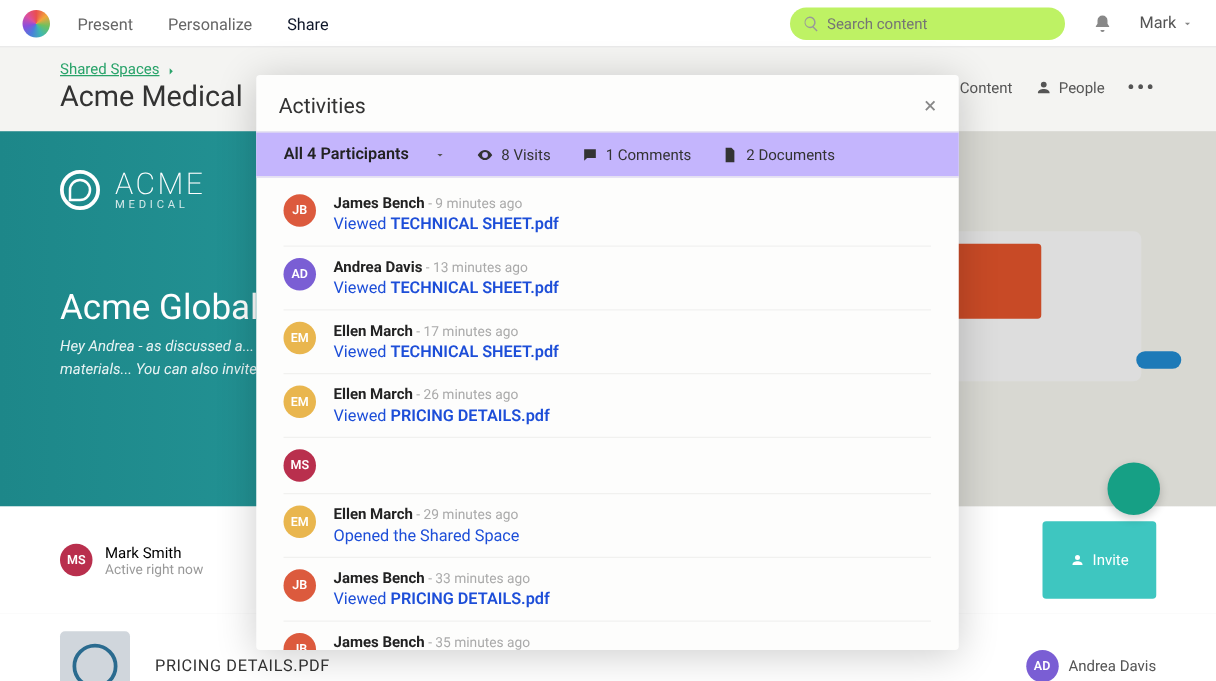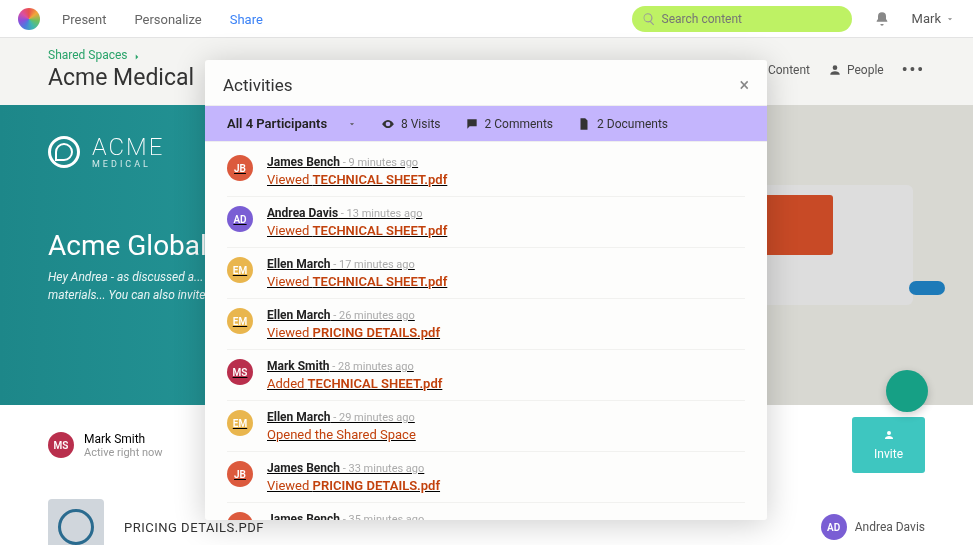--- a/index.html
+++ b/index.html
@@ -1,29 +1,29 @@
 <!DOCTYPE html>
 <html><head>
   <meta charset="utf-8">
   <style>
     * { margin:0; padding:0; box-sizing:border-box; font-family:-apple-system,BlinkMacSystemFont,"Segoe UI",Roboto,sans-serif; }
     body { width:973px; height:545px; background:#e8e8e8; overflow:hidden; position:relative; }
     .topbar { display:flex; align-items:center; height:38px; padding:0 18px; background:#fff; border-bottom:1px solid #e3e3e3; }
     .logo { width:22px; height:22px; border-radius:50%; background:conic-gradient(#e94f4f,#f3a63a,#6ec05f,#3fb8af,#4a7edc,#8a4fdc,#dc4fa0,#e94f4f); margin-right:22px; }
     .nav a { font-size:13px; color:#666; margin-right:24px; text-decoration:none; }
-    .nav a.active { color:#3b82f6; }
+    .nav a.active { color:#0f172a; }
     .spacer { flex:1; }
     .search { display:flex; align-items:center; width:220px; height:26px; background:#bef264; border-radius:13px; padding:0 10px; }
     .search svg { width:14px; height:14px; fill:#999; margin-right:6px; }
     .search input { border:none; background:transparent; outline:none; font-size:12px; color:#666; flex:1; }
     .bell { width:16px; height:16px; fill:#888; margin:0 22px; }
     .usermenu { display:flex; align-items:center; font-size:13px; color:#555; cursor:pointer; }
     .chev { width:10px; height:10px; fill:#888; margin-left:4px; }
     .subhead { display:flex; align-items:center; padding:10px 48px 14px; background:#f4f4f2; }
-    .bc { font-size:12px; color:#29a36a; display:flex; align-items:flex-end; }
+    .bc { font-size:12px; color:#29a36a; display:flex; align-items:flex-end;text-decoration:underline; }
     .bc svg { width:10px; height:10px; fill:#29a36a; margin-left:4px; }
     .pageTitle { font-size:23px; color:#333; margin-top:2px; }
     .subhead .right { display:flex; align-items:center; gap:18px; }
     .rbtn { display:flex; align-items:center; gap:5px; font-size:12px; color:#555; cursor:pointer; }
     .rbtn svg { width:14px; height:14px; fill:#555; }
     .dots { letter-spacing:2px; color:#555; font-weight:bold; }
     .hero { position:relative; height:300px; background:linear-gradient(90deg,#1d8789 0%,#2aa1a2 55%,#d8d8d2 55%,#d8d8d2 100%); color:#fff; padding:30px 48px; }
     .brand { display:flex; align-items:center; gap:12px; }
     .brand-icon { width:32px; height:32px; border:3px solid #fff; border-radius:50%; position:relative; }
     .brand-icon::after { content:''; position:absolute; inset:4px; border:2px solid #fff; border-radius:50% 50% 50% 0; }
@@ -35,42 +35,42 @@
     .device::before { content:''; position:absolute; top:10px; left:10px; width:70px; height:60px; background:#c84a26; border-radius:3px; }
     .device::after { content:''; position:absolute; right:-32px; bottom:10px; width:36px; height:14px; background:#1d7ab8; border-radius:7px; }
     .presence { background:#fff; display:flex; align-items:center; padding:12px 48px; gap:10px; }
     .av { width:26px; height:26px; border-radius:50%; display:flex; align-items:center; justify-content:center; font-size:10px; font-weight:600; color:#fff; flex-shrink:0; }
     .av.ms { background:#b92f4d; }
     .av.ad { background:#7a5ed4; }
     .av.jb { background:#dc5a3d; }
     .av.em { background:#e9b64e; }
     .presence .info { font-size:12px; }
     .presence .sub { color:#999; font-size:11px; }
-    .invite { background:#3ec6c0; color:#fff; border:none; border-radius:3px; padding:12px 22px; font-size:12px; display:flex; align-items:center; gap:6px; cursor:pointer;flex-direction:column; }
+    .invite { background:#3ec6c0; color:#fff; border:none; border-radius:3px; padding:24px 22px; font-size:12px; display:flex; align-items:center; gap:6px; cursor:pointer; }
     .invite svg { width:12px; height:12px; fill:#fff; }
     .docstrip { background:#fff; padding:14px 48px; display:flex; align-items:center; gap:20px; }
     .docthumb { width:56px; height:56px; background:#d0d6dc; border-radius:4px; position:relative; }
     .docthumb::before { content:''; position:absolute; inset:10px; border:3px solid #2a6b8f; border-radius:50%; }
     .doctitle { font-size:13px; color:#333; letter-spacing:.5px; }
     .attendee { display:flex; align-items:center; gap:8px; font-size:12px; color:#555; }
     
     .modal { position:absolute; left:205px; top:60px; width:562px; height:460px; background:#fdfdfc; border-radius:3px; box-shadow:0 4px 32px rgba(0,0,0,.2); display:flex; flex-direction:column; }
     .mhead { display:flex; align-items:center; justify-content:space-between; padding:14px 18px 10px; }
     .mhead h2 { font-size:17px; font-weight:400; color:#333; }
     .mhead .close { cursor:pointer; color:#888; font-size:18px; }
     .mbar { display:flex; align-items:center; gap:24px; padding:10px 22px; border-top:1px solid #eee; border-bottom:1px solid #eee; background:#c4b5fd; }
     .filter { display:flex; align-items:center; gap:6px; font-size:13px; font-weight:600; color:#222; cursor:pointer; width:130px; }
     .filter svg { width:10px; height:10px; fill:#555; }
     .stat { display:flex; align-items:center; gap:6px; font-size:12px; color:#333; }
     .stat svg { width:14px; height:14px; fill:#333; }
-    .feed { flex:1; overflow-y:auto; padding:4px 22px 28px;text-decoration:underline; }
+    .feed { flex:1; overflow-y:auto; padding:4px 22px 28px; }
     .row { display:flex; gap:14px; padding:9px 0; border-bottom:1px solid #f1f1ef; }
     .meta { font-size:12px; color:#222; }
     .meta .ts { color:#aaa; font-size:11px; }
-    .meta .act { font-size:13px; color:#c2410c; margin-top:3px; }
+    .meta .act { font-size:13px; color:#1d4ed8; margin-top:3px; }
     .meta .act strong { font-weight:600; }
     .fab { position:absolute; right:45px; top:370px; width:42px; height:42px; border-radius:50%; background:#16a085; box-shadow:0 3px 8px rgba(0,0,0,.2); cursor:pointer; }
   </style>
 </head>
 <body>
 
 <div class="topbar">
   <div class="logo"></div>
   <div class="nav">
     <a>Present</a>
@@ -183,21 +183,21 @@
     <div class="stat">
       <svg viewBox="0 0 24 24">
           <path d="M12 5C6 5 2 12 2 12s4 7 10 7 10-7 10-7-4-7-10-7zm0 11a4 4 0 110-8 4 4 0 010 8z"></path>
         </svg>
       <span>8 Visits</span>
     </div>
     <div class="stat">
       <svg viewBox="0 0 24 24">
           <path d="M4 4h16v12H8l-4 4V4z"></path>
         </svg>
-      <span>2 Comments</span>
+      <span>1 Comments</span>
     </div>
     <div class="stat">
       <svg viewBox="0 0 24 24">
           <path d="M6 2h8l4 4v16H6V2z"></path>
         </svg>
       <span>2 Documents</span>
     </div>
   </div>
   <div class="feed" id="feed">
       <div class="row">
@@ -223,24 +223,20 @@
       </div>
       <div class="row">
         <div class="av em">EM</div>
         <div class="meta">
           <div><strong>Ellen March</strong><span class="ts"> - 26 minutes ago</span></div>
           <div class="act">Viewed <strong>PRICING DETAILS.pdf</strong></div>
         </div>
       </div>
       <div class="row">
         <div class="av ms">MS</div>
-        <div class="meta">
-          <div><strong>Mark Smith</strong><span class="ts"> - 28 minutes ago</span></div>
-          <div class="act">Added <strong>TECHNICAL SHEET.pdf</strong></div>
-        </div>
       </div>
       <div class="row">
         <div class="av em">EM</div>
         <div class="meta">
           <div><strong>Ellen March</strong><span class="ts"> - 29 minutes ago</span></div>
           <div class="act">Opened the Shared Space</div>
         </div>
       </div>
       <div class="row">
         <div class="av jb">JB</div>

